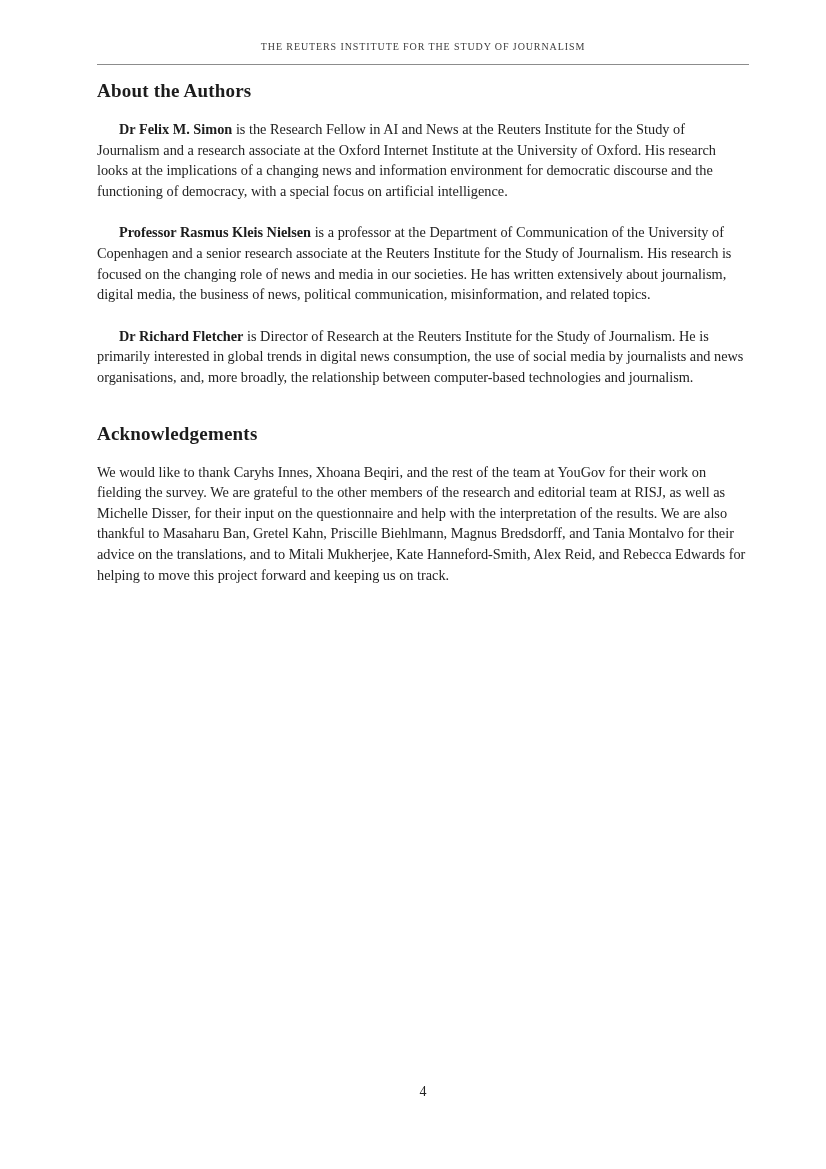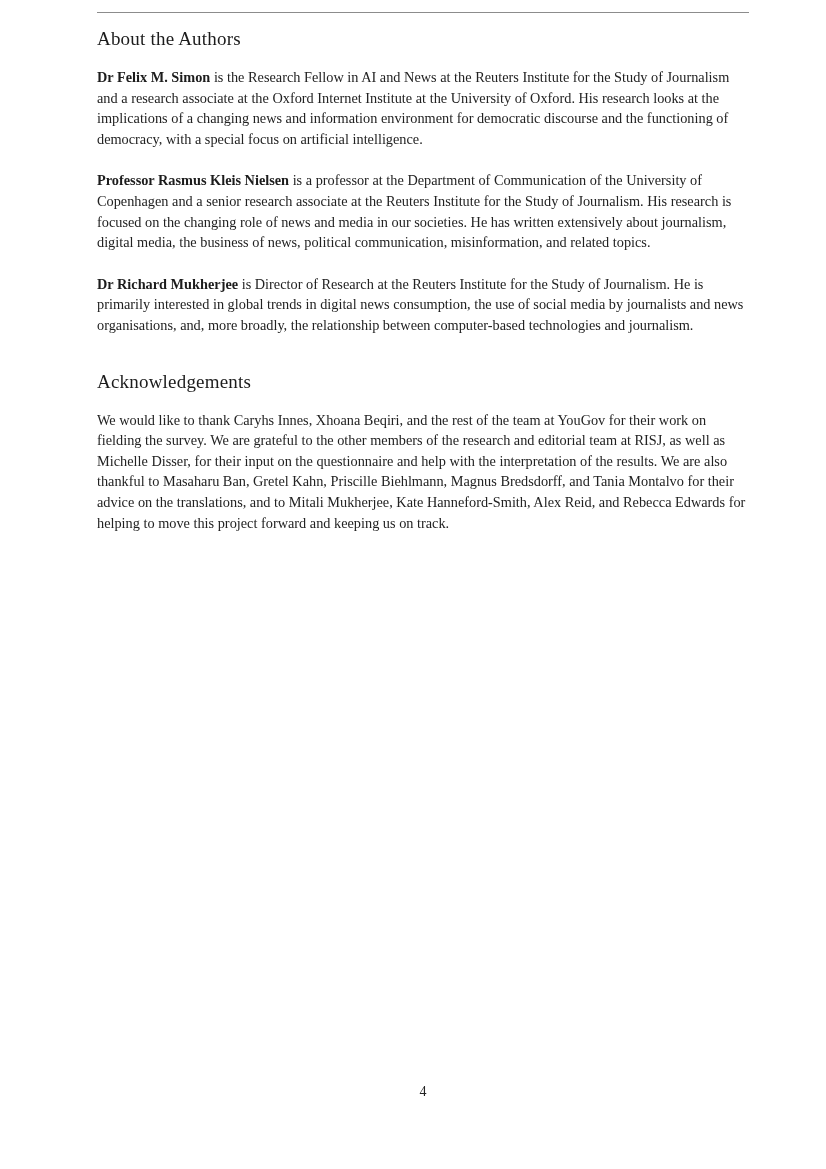--- a/index.html
+++ b/index.html
@@ -29,62 +29,63 @@
   }
   .header-rule {
     border: none;
     border-top: 1.5px solid #8c8c8c;
     margin-top: 12px;
     width: 100%;
   }
   h1.section-title {
     margin-top: 15px;
     font-size: 19px;
-    font-weight: 400;
+    font-weight: 700;
     color: #1c1c1c;
     letter-spacing: 0.2px;
   }
   h1.section-title.ack {
     margin-top: 35px;
   }
   .section-body { margin-top: 17px; }
   p.body-para {
     font-size: 14.3px;
     line-height: 20.6px;
     margin: 0 0 21px 0;
     color: #222222;
     text-align: left;
   }
-  p.body-para strong { font-weight: 700; color: #1c1c1c; }
+  p.body-para strong { font-weight: 700; color: #1c1c1c; margin-left: 22px; }
   .page-number {
     position: absolute;
     top: 1084px;
     left: 0;
     width: 100%;
     text-align: center;
     font-size: 14px;
     color: #222222;
   }
 </style>
 </head>
 <body>
 
 <div class="page">
 
+  <div class="running-header">THE REUTERS INSTITUTE FOR THE STUDY OF JOURNALISM</div>
 
   <hr class="header-rule">
 
   <h1 class="section-title">About the Authors</h1>
 
   <div class="section-body">
     <p class="body-para"><strong>Dr Felix M. Simon</strong><span> is the Research Fellow in AI and News at the Reuters Institute for the Study of Journalism and a research associate at the Oxford Internet Institute at the University of Oxford. His research looks at the implications of a changing news and information environment for democratic discourse and the functioning of democracy, with a special focus on artificial intelligence.</span></p>
 
     <p class="body-para"><strong>Professor Rasmus Kleis Nielsen</strong><span> is a professor at the Department of Communication of the University of Copenhagen and a senior research associate at the Reuters Institute for the Study of Journalism. His research is focused on the changing role of news and media in our societies. He has written extensively about journalism, digital media, the business of news, political communication, misinformation, and related topics.</span></p>
 
-    <p class="body-para"><strong>Dr Richard Mukherjee</strong><span> is Director of Research at the Reuters Institute for the Study of Journalism. He is primarily interested in global trends in digital news consumption, the use of social media by journalists and news organisations, and, more broadly, the relationship between computer-based technologies and journalism.</span></p>
+    <p class="body-para"><strong>Dr Richard Fletcher</strong><span> is Director of Research at the Reuters Institute for the Study of Journalism. He is primarily interested in global trends in digital news consumption, the use of social media by journalists and news organisations, and, more broadly, the relationship between computer-based technologies and journalism.</span></p>
   </div>
 
   <h1 class="section-title ack">Acknowledgements</h1>
 
   <div class="section-body">
     <p class="body-para">We would like to thank Caryhs Innes, Xhoana Beqiri, and the rest of the team at YouGov for their work on fielding the survey. We are grateful to the other members of the research and editorial team at RISJ, as well as Michelle Disser, for their input on the questionnaire and help with the interpretation of the results. We are also thankful to Masaharu Ban, Gretel Kahn, Priscille Biehlmann, Magnus Bredsdorff, and Tania Montalvo for their advice on the translations, and to Mitali Mukherjee, Kate Hanneford-Smith, Alex Reid, and Rebecca Edwards for helping to move this project forward and keeping us on track.</p>
   </div>
 
   <div class="page-number">4</div>
 

